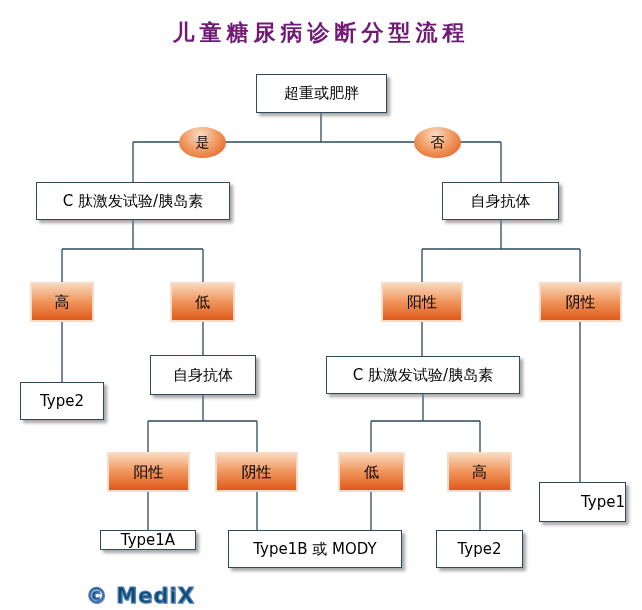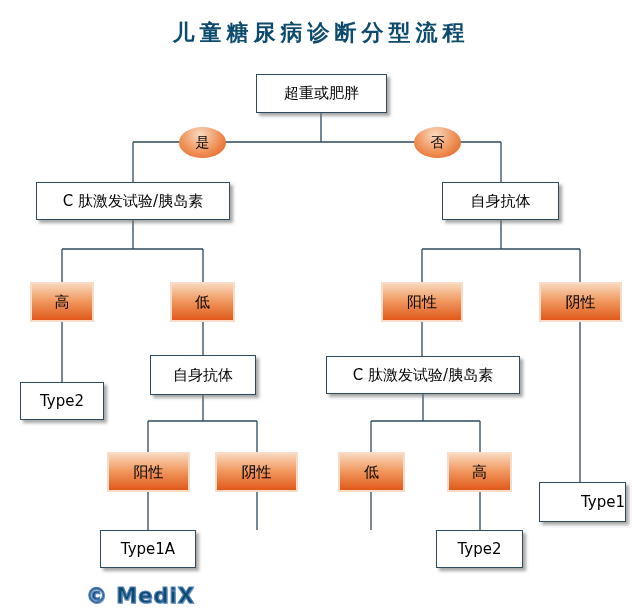--- a/index.html
+++ b/index.html
@@ -2,21 +2,21 @@
 <html><head>
 <meta charset="utf-8">
 <style>
   html,body { margin:0; padding:0; background:#fff; }
   .stage {
     position:relative; width:642px; height:610px; background:#ffffff;
     font-family:"DejaVu Sans","Liberation Sans",sans-serif; overflow:hidden;
   }
   .title {
     position:absolute; left:0; top:18px; width:100%; text-align:center;
-    font-size:22px; font-weight:bold; letter-spacing:5px; color:#0c4a6e;
+    font-size:22px; font-weight:bold; letter-spacing:5px; color:#701a75;
   }
   .edges { position:absolute; left:0; top:0; }
   .box {
     position:absolute; box-sizing:border-box;
     display:flex; align-items:center; justify-content:center;
     font-size:15px; color:#000; text-align:center; white-space:nowrap;
     z-index:2;
   }
   .white {
     background:#ffffff; border:1px solid #2e4a5e;
@@ -114,22 +114,25 @@
   <div class="box orange" style="left:338px;top:452px;width:67px;height:40px;">
     <span>低</span>
   </div>
   <div class="box orange" style="left:447px;top:452px;width:65px;height:40px;">
     <span>高</span>
   </div>
 
   <div class="box white" style="left:539px;top:482px;width:87px;height:40px;justify-content:flex-end;">
     <span>Type1</span>
   </div>
-  <div class="box white" style="left:100px;top:530px;width:96px;height:38px;">
+  <div class="box white" style="left:100px;top:530px;width:96px;height:20px;">
     <span>Type1A</span>
+  </div>
+  <div class="box white" style="left:228px;top:530px;width:174px;height:38px;">
+    <span>Type1B 或 MODY</span>
   </div>
   <div class="box white" style="left:436px;top:530px;width:87px;height:38px;">
     <span>Type2</span>
   </div>
 
   <div class="watermark">© MediX</div>
 
 </div>
 
 </body></html>

